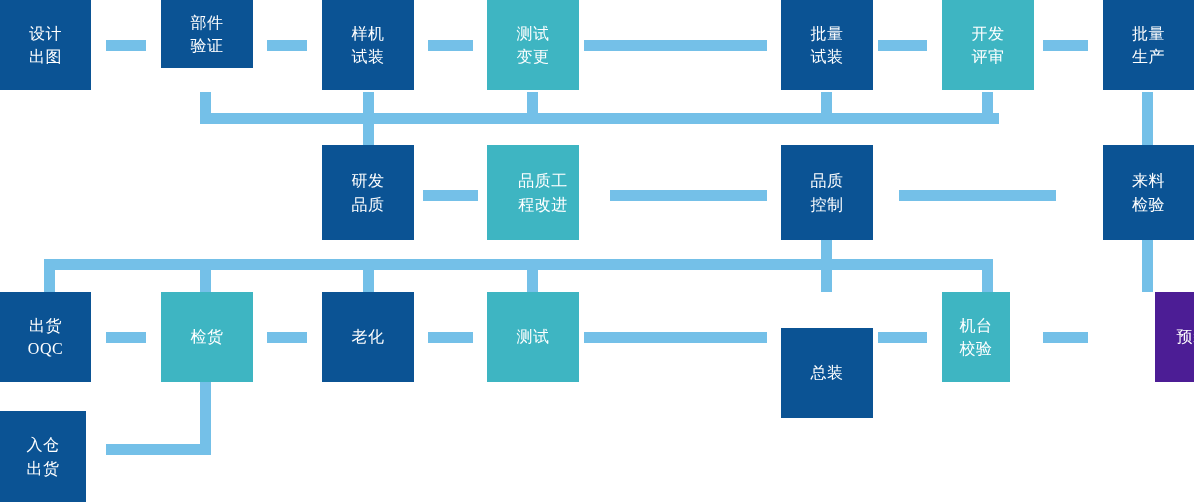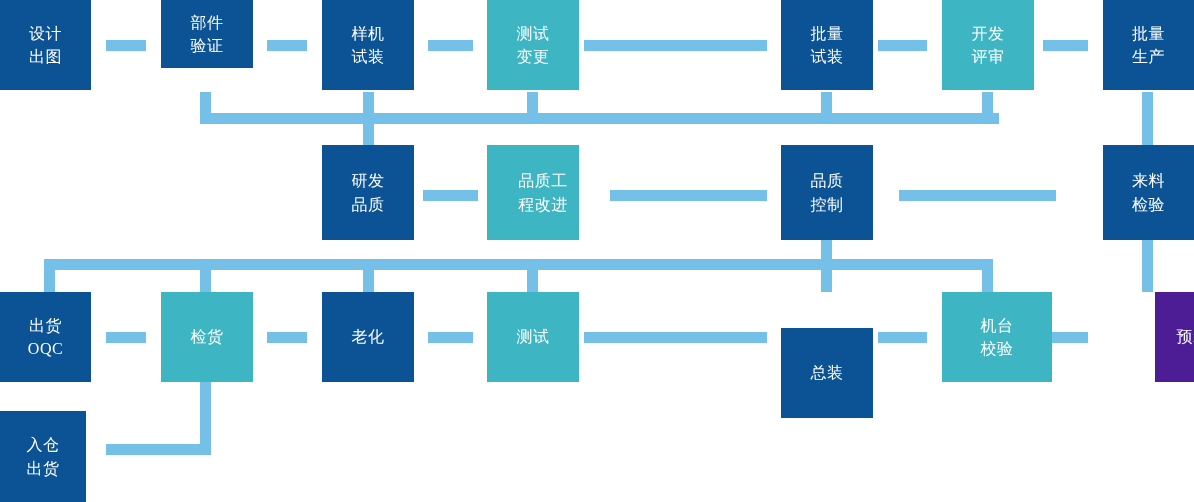--- a/index.html
+++ b/index.html
@@ -127,21 +127,21 @@
     </div>
     <div class="node" style="left: 322px; top: 292px; width: 92px; height: 90px; background: rgb(11, 83, 148); color: rgb(255, 255, 255); justify-content: center;">
       <span class="ln">老化</span>
     </div>
     <div class="node" style="left: 487px; top: 292px; width: 92px; height: 90px; background: rgb(62, 181, 194); color: rgb(255, 255, 255);">
       <span class="ln">测试</span>
     </div>
     <div class="node" style="left: 781px; top: 292px; width: 92px; height: 90px; background: rgb(11, 83, 148); color: rgb(255, 255, 255); margin-top: 36px;">
       <span class="ln">总装</span>
     </div>
-    <div class="node" style="left: 942px; top: 292px; width: 110px; height: 90px; background: rgb(62, 181, 194); color: rgb(255, 255, 255); align-items: center;">
+    <div class="node" style="left: 942px; top: 292px; width: 68px; height: 90px; background: rgb(62, 181, 194); color: rgb(255, 255, 255); align-items: center;">
       <span class="ln">机台</span>
       <span class="ln">校验</span>
     </div>
     <div class="node" style="left: 1155px; top: 292px; width: 76px; height: 90px; background: #4c1d95; color: rgb(255, 255, 255);">
       <span class="ln">预装</span>
     </div>
     <div class="node" style="left: 0px; top: 411px; width: 86px; height: 91px; background: rgb(11, 83, 148); color: rgb(255, 255, 255);">
       <span class="ln">入仓</span>
       <span class="ln">出货</span>
     </div>

